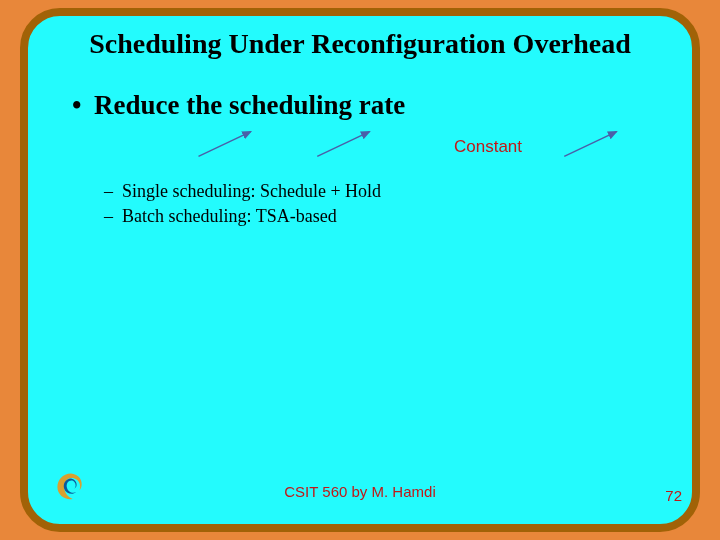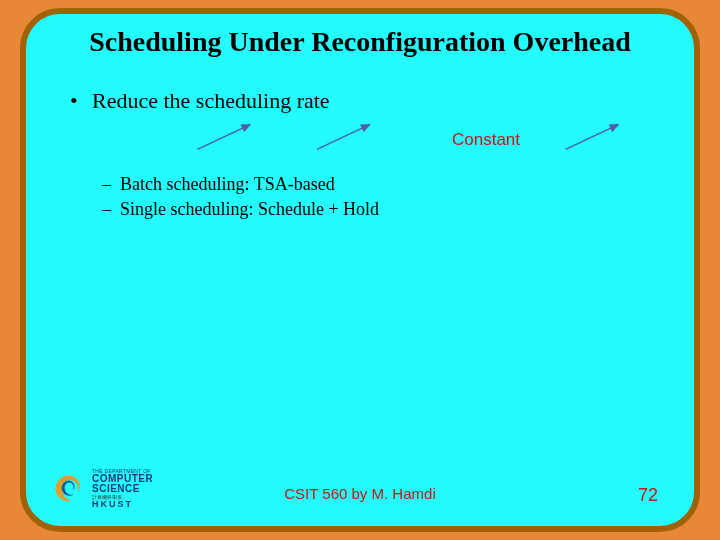--- a/index.html
+++ b/index.html
@@ -11,40 +11,41 @@
     position: relative;
     overflow: hidden;
   }
   .slide {
     position: absolute;
     top: 8px;
     left: 20px;
     right: 20px;
     bottom: 8px;
     background: #23fbfd;
-    border: 6px solid #a16207;
+    border: 8px solid #a16207;
     border-radius: 40px;
     padding: 12px 28px 18px 28px;
   }
   .title {
     font-size: 28px;
     font-weight: bold;
     text-align: center;
     color: #000;
     line-height: 1.15;
     margin-bottom: 30px;
   }
   .bullet-l1 {
-    font-size: 22px;
+    font-size: 27px;
     color: #000;
     margin-left: 16px;
     margin-top: 8px;
     margin-bottom: 6px;
     padding-left: 22px;
     position: relative;
+    font-weight: bold;
   }
   .bullet-l1::before {
     content: "•";
     position: absolute;
     left: 0;
     top: 0;
   }
   .bullet-l2 {
     font-size: 18px;
     color: #000;
@@ -86,24 +87,24 @@
     position: absolute;
     left: 50%;
     transform: translateX(-50%);
     bottom: 10px;
     font-family: "Comic Sans MS", cursive, sans-serif;
     font-size: 15px;
     color: #c01818;
   }
   .page-num {
     position: absolute;
-    right: 36px;
+    right: 10px;
     bottom: 6px;
     font-family: "Comic Sans MS", cursive, sans-serif;
-    font-size: 18px;
+    font-size: 15px;
     color: #c01818;
   }
   .logo {
     position: absolute;
     left: 26px;
     bottom: 2px;
     width: 150px;
     height: 42px;
     display: flex;
     align-items: center;
@@ -169,33 +170,27 @@
           <path d="M0,0 L7,3 L0,6 Z" fill="#4a5fa8"></path>
         </marker>
       </defs>
       <line x1="150" y1="30" x2="205" y2="4" stroke="#4a5fa8" stroke-width="1.5" marker-end="url(#ah)"></line>
       <line x1="275" y1="30" x2="330" y2="4" stroke="#4a5fa8" stroke-width="1.5" marker-end="url(#ah)"></line>
       <line x1="535" y1="30" x2="590" y2="4" stroke="#4a5fa8" stroke-width="1.5" marker-end="url(#ah)"></line>
     </svg>
     <div class="annotation-text">Constant</div>
   </div>
 
+  <div class="bullet-l2">Single scheduling: Schedule + Hold</div>
   <div class="bullet-l2">Batch scheduling: TSA-based</div>
-  <div class="bullet-l2">Single scheduling: Schedule + Hold</div>
 
   <div class="footer">
     <div class="logo">
       <svg class="logo-swirl" viewBox="0 0 40 40">
         <path d="M20 4 C10 4 4 12 4 20 C4 30 14 36 22 34 C16 32 12 26 12 20 C12 12 18 8 24 10 C30 12 32 18 30 24 C34 20 34 10 26 6 C24 5 22 4 20 4 Z" fill="#d8a030"></path>
         <path d="M20 10 C14 10 10 16 12 22 C14 28 22 30 26 26 C22 28 16 26 15 20 C14 14 20 10 24 14 C26 16 26 20 24 22 C28 20 28 12 20 10 Z" fill="#0a5a9c"></path>
       </svg>
-      <div class="logo-text">
-        <span class="logo-line0">THE DEPARTMENT OF</span>
-        <span class="logo-line1">COMPUTER SCIENCE</span>
-        <span class="logo-line2">計算機科學系</span>
-        <span class="logo-line3">HKUST</span>
-      </div>
     </div>
     <div class="footer-text">CSIT 560 by M. Hamdi</div>
     <div class="page-num">72</div>
   </div>
 
 </div>
 
 </body></html>

